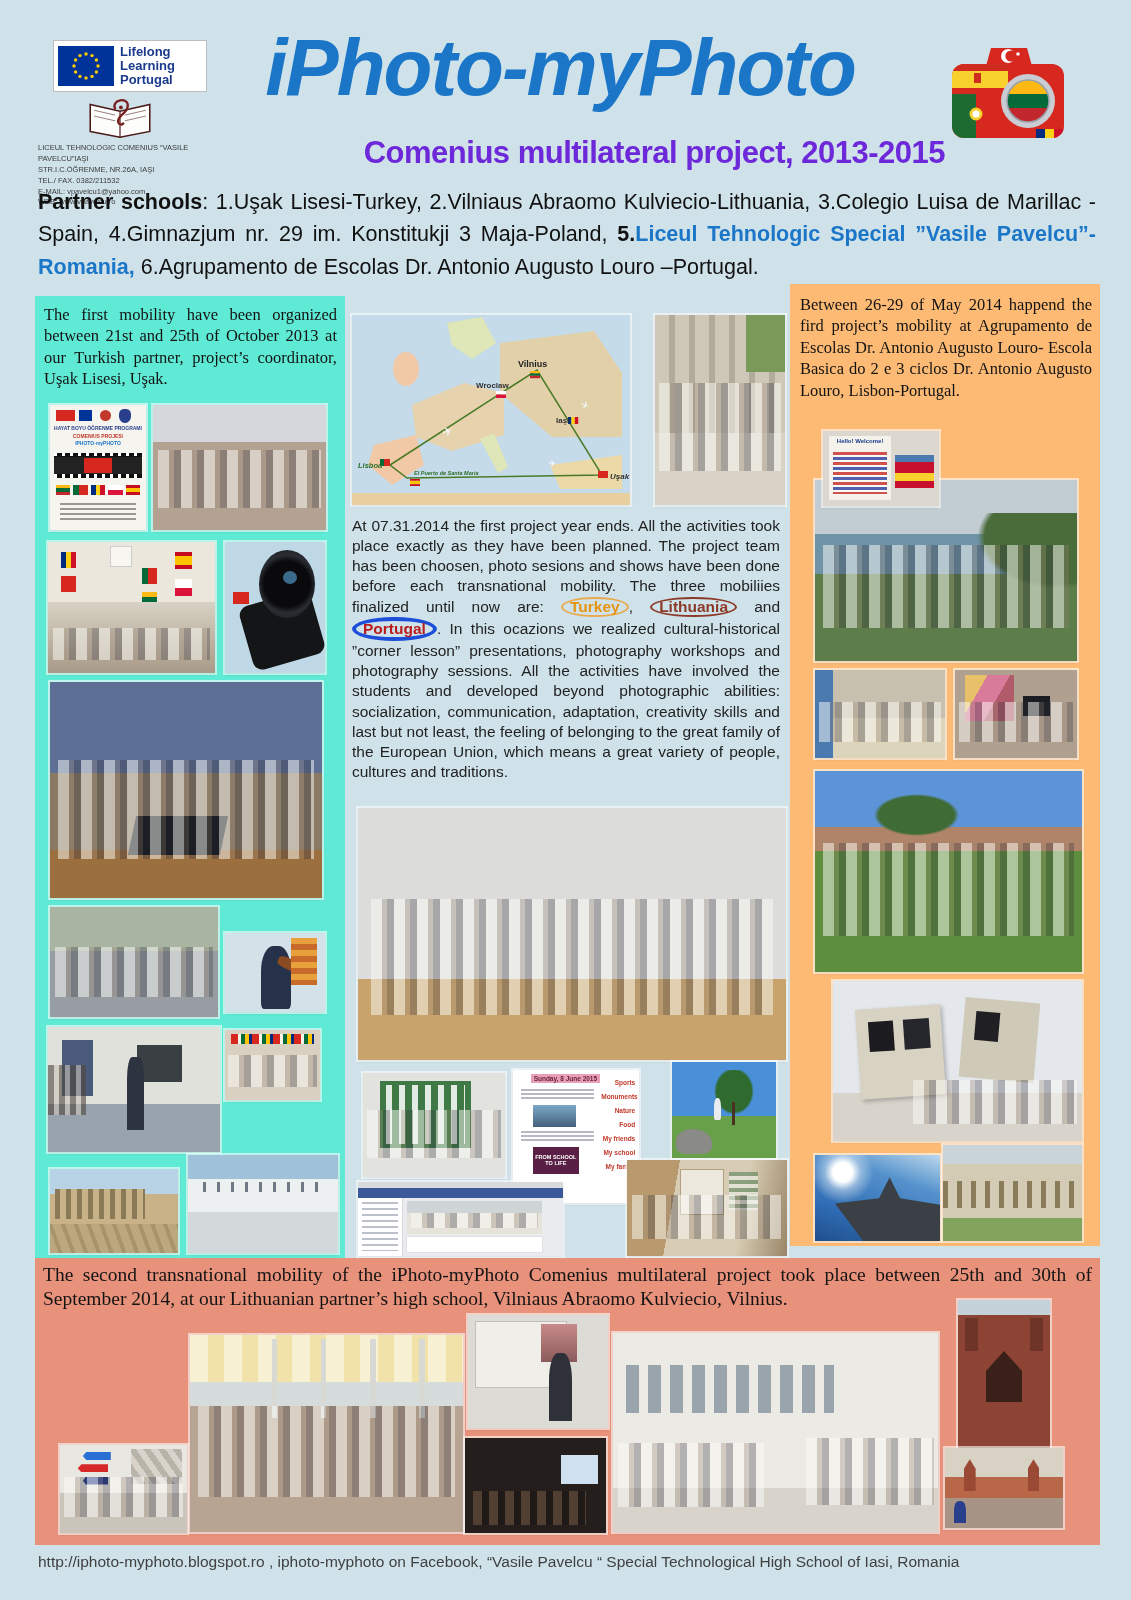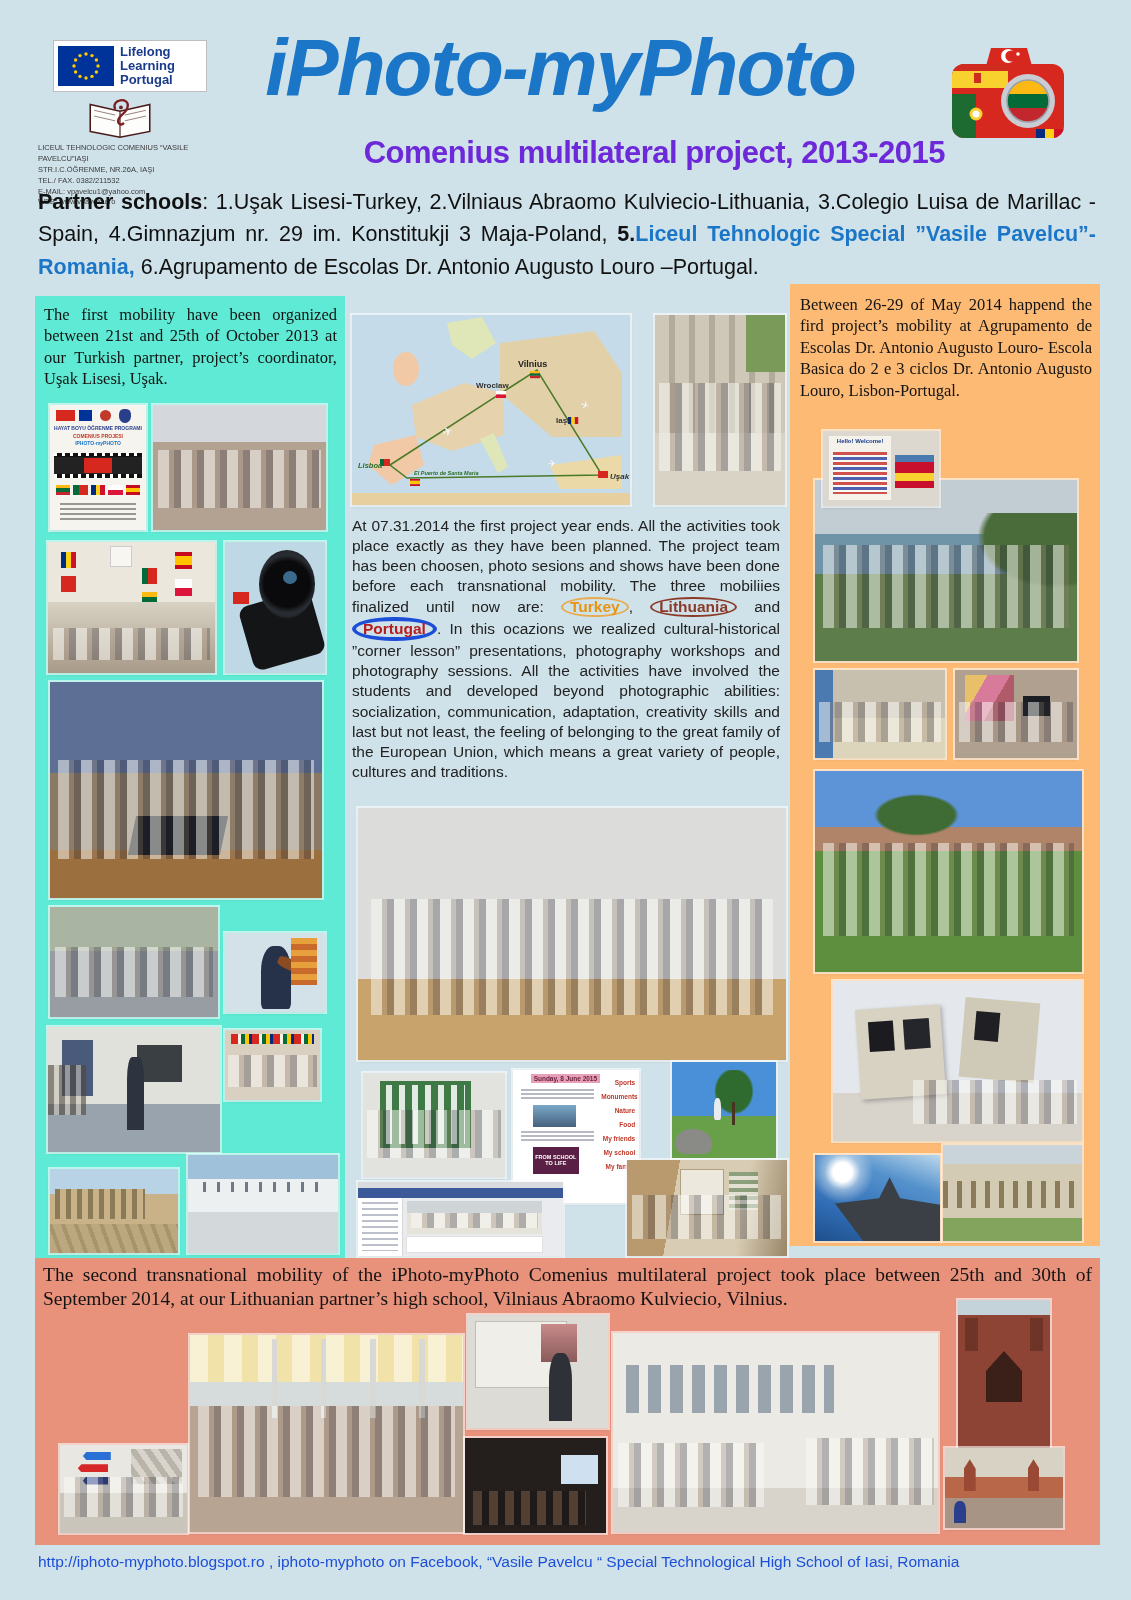--- a/index.html
+++ b/index.html
@@ -390,15 +390,15 @@
       <div class="chip" style="left:78%;top:12%;width:14%;height:22%;background:#6e3428"></div>
     </div>
 
     <div class="ph" style="left:910px;top:190px;width:118px;height:80px;background:linear-gradient(#d8d2c4 0 36%,#b86848 36% 62%,#a89484 62% 100%)">
       <div class="chip" style="left:16%;top:14%;width:10%;height:40%;background:#9a4a34;clip-path:polygon(50% 0,100% 30%,100% 100%,0 100%,0 30%)"></div>
       <div class="chip" style="left:70%;top:14%;width:10%;height:40%;background:#9a4a34;clip-path:polygon(50% 0,100% 30%,100% 100%,0 100%,0 30%)"></div>
       <div class="chip" style="left:8%;bottom:6%;width:10%;height:28%;background:#2a3f8c;border-radius:40% 40% 0 0"></div>
     </div>
   </div>
 
-  <div class="abs" style="left:38px;top:1553px;width:1060px;font-size:15.5px;color:#1d4ed8">http://iphoto-myphoto.blogspot.ro ,  iphoto-myphoto on Facebook,  “Vasile Pavelcu “ Special Technological High School  of Iasi, Romania</div>
+  <div class="abs" style="left:38px;top:1553px;width:1060px;font-size:15.5px;color:#404040">http://iphoto-myphoto.blogspot.ro ,  iphoto-myphoto on Facebook,  “Vasile Pavelcu “ Special Technological High School  of Iasi, Romania</div>
 
 </div>
 
 </body></html>

